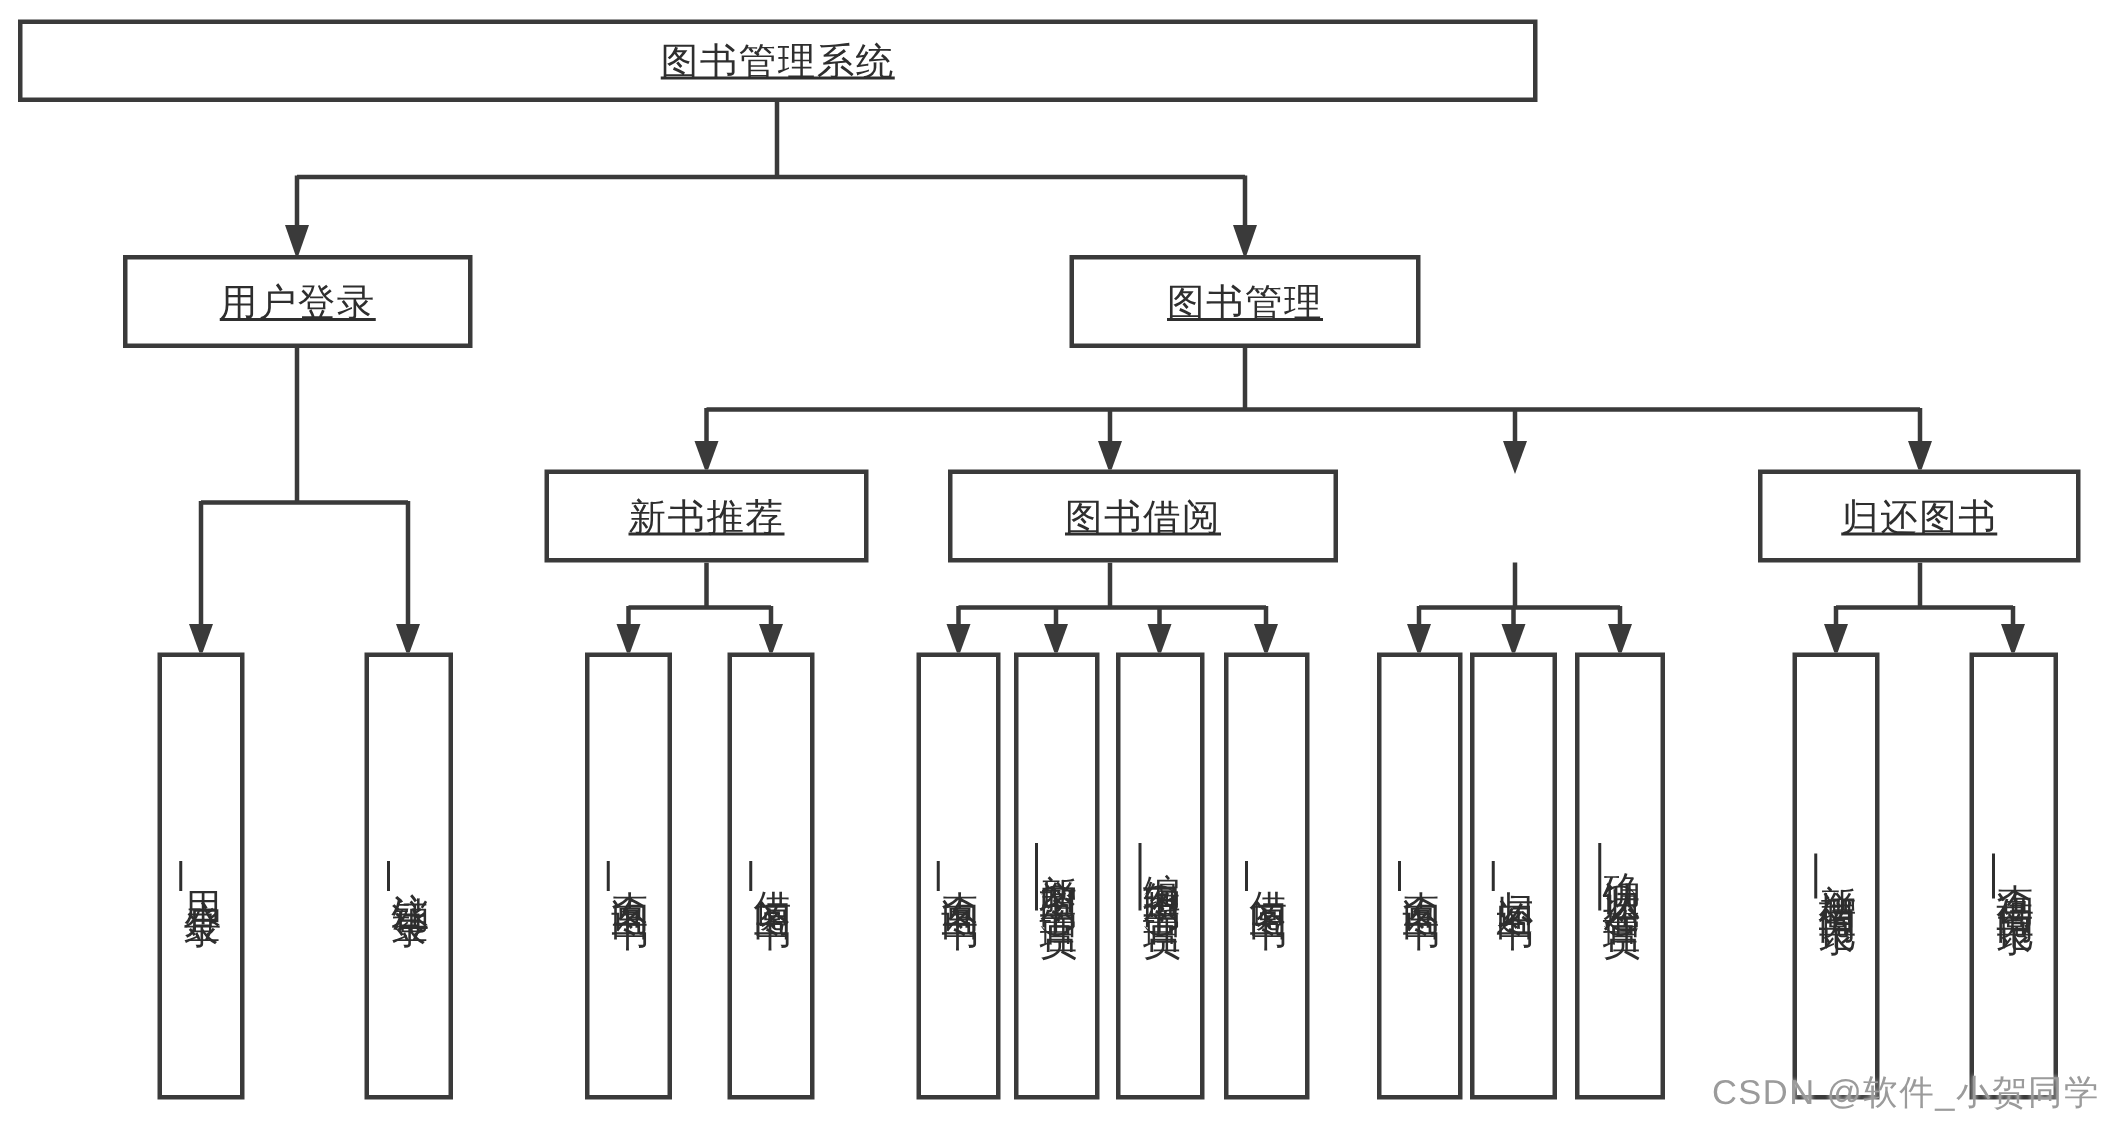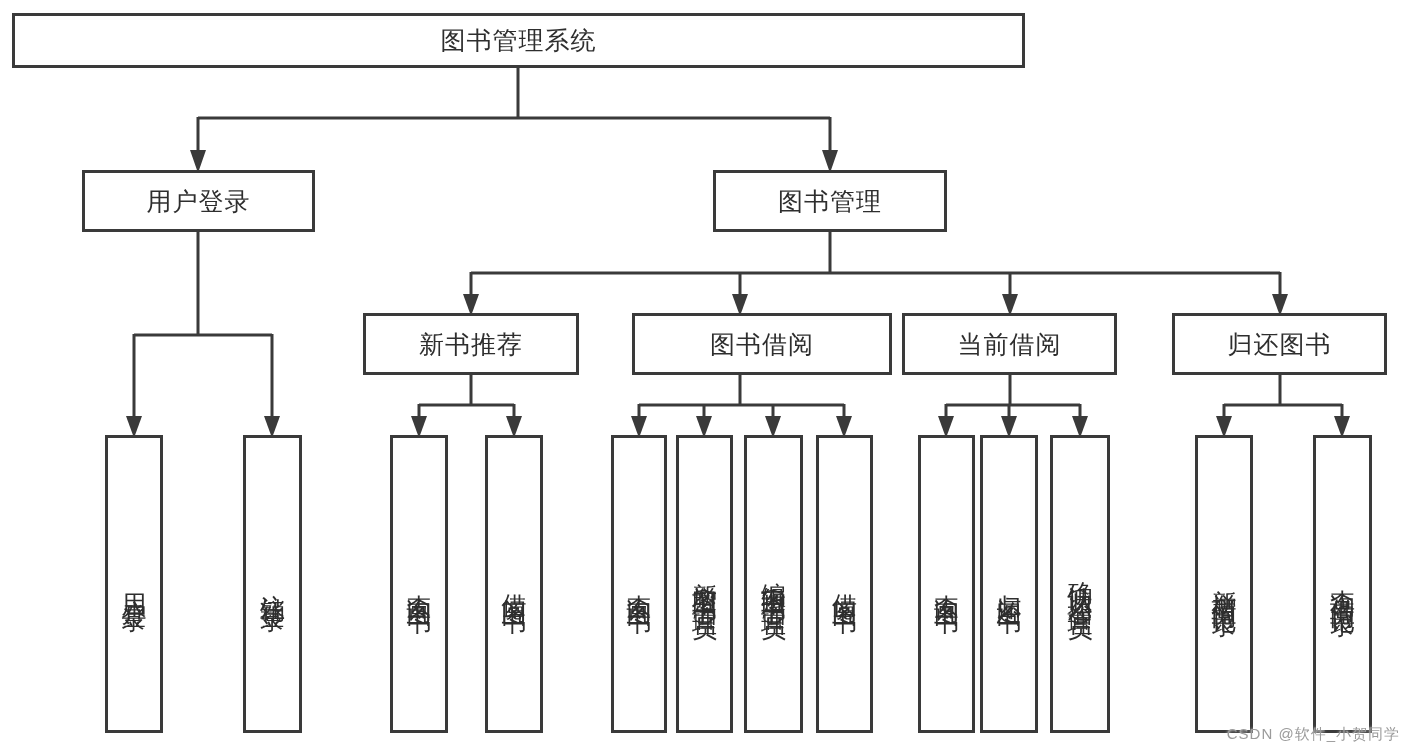--- a/index.html
+++ b/index.html
@@ -19,39 +19,40 @@
     color:var(--line,#3a3a3a);
   }
   .box{
     position:absolute;
     box-sizing:border-box;
     border:3px solid var(--line,#3a3a3a);
     background:#fff;
     display:flex;
     align-items:center;
     justify-content:center;
+    text-decoration:underline;
   }
   .hbox span{
     font-size:25px;
     letter-spacing:1px;
     color:var(--text,#2e2e2e);
     white-space:nowrap;
   }
   .vbox span{
     writing-mode:vertical-rl;
     text-orientation:mixed;
     font-size:25px;
     letter-spacing:5px;
     color:var(--text,#2e2e2e);
     line-height:1;
   }
   .watermark{
     position:absolute;
     right:5px;bottom:3px;
-    font-size:15px;
+    font-size:23px;
     color:var(--watermark,#9b9b9b);
     letter-spacing:1px;
     white-space:nowrap;
     z-index:10;
     text-shadow:0 0 3px rgba(255,255,255,.9);
   }
 </style>
 </head>
 <body>
 
@@ -99,23 +100,20 @@
   <div class="box hbox" style="left:713px;top:170px;width:234px;height:62px">
     <span>图书管理</span>
   </div>
 
   <div class="box hbox" style="left:363px;top:313px;width:216px;height:62px">
     <span>新书推荐</span>
   </div>
   <div class="box hbox" style="left:632px;top:313px;width:260px;height:62px">
     <span>图书借阅</span>
   </div>
-  <div class="box hbox" style="left:902px;top:313px;width:215px;height:62px">
-    <span>当前借阅</span>
-  </div>
   <div class="box hbox" style="left:1172px;top:313px;width:215px;height:62px">
     <span>归还图书</span>
   </div>
 
   <div class="box vbox" style="left:105px;top:435px;width:58px;height:298px">
     <span>用户登录</span>
   </div>
   <div class="box vbox" style="left:243px;top:435px;width:59px;height:298px">
     <span>注销登录</span>
   </div>

